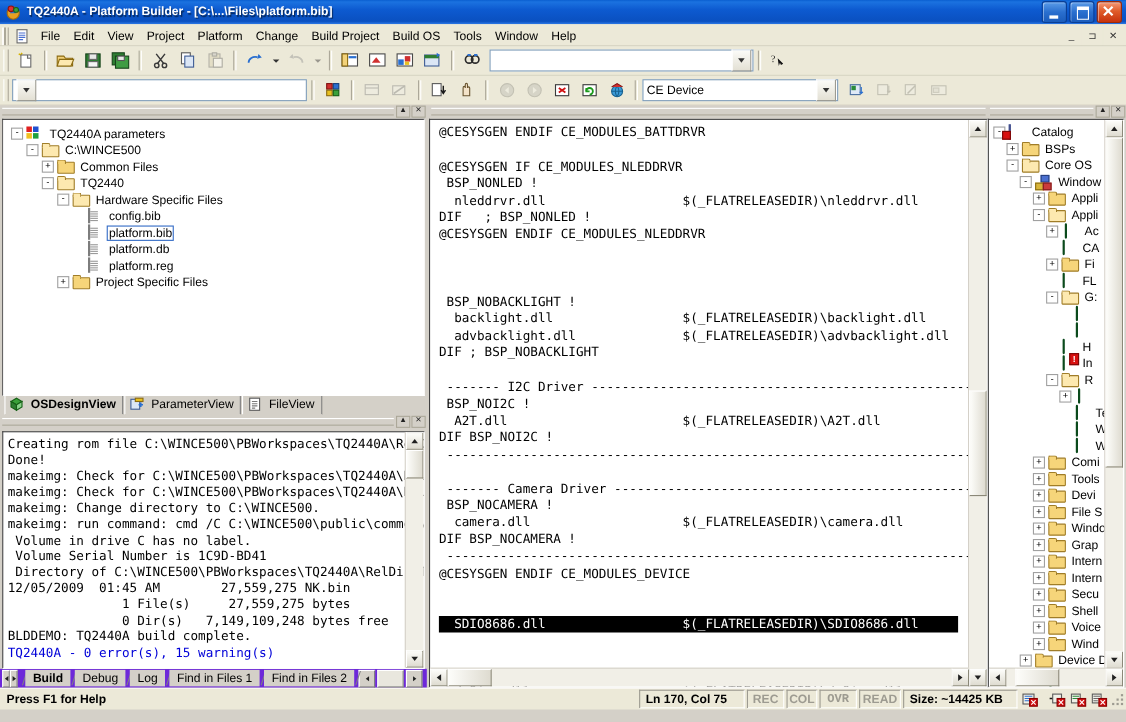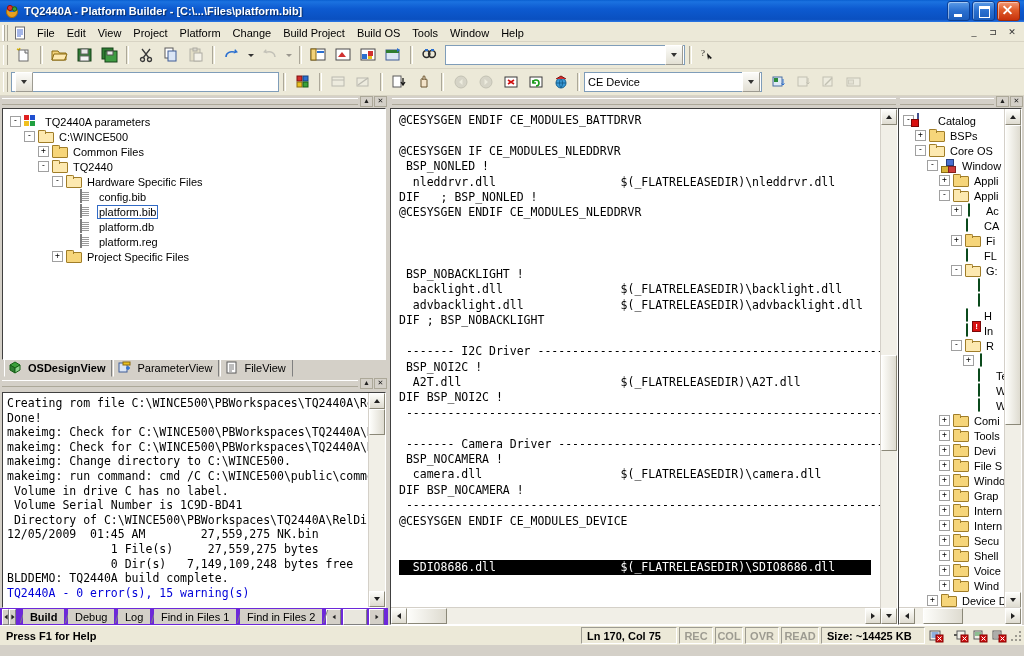--- a/index.html
+++ b/index.html
@@ -1001,21 +1001,21 @@
       </div>
     </div>
   </div>
 </div>
 
 <div id="statusbar">
   <span class="cell grow">Press F1 for Help</span>
   <span class="cell bold" style="width:96px;justify-content:flex-start;">Ln 170, Col 75</span>
   <span class="cell dim" style="width:34px;justify-content:center;">REC</span>
   <span class="cell dim" style="width:28px;justify-content:center;">COL</span>
-  <span class="cell dim" style="width:34px;justify-content:center;">OVR</span>
+  <span class="cell dim" style="width:34px;justify-content:center;font-family:Liberation Mono, monospace;">OVR</span>
   <span class="cell dim" style="width:38px;justify-content:center;">READ</span>
   <span class="cell bold" style="width:104px;justify-content:flex-start;">Size: ~14425 KB</span>
   <span class="sicon">
     <svg width="15" height="14" viewBox="0 0 15 14">
       <rect x="1" y="2" width="10" height="9" fill="#f0f0e8" stroke="#5a5a5a"></rect>
       <path d="M2.5 4h7M2.5 6h7M2.5 8h5" stroke="#2a6fd0"></path>
       <rect x="7" y="6" width="7" height="7" fill="#d01010" stroke="#800"></rect>
       <path d="M8.5 7.5l4 4M12.5 7.5l-4 4" stroke="#fff"></path>
     </svg>
   </span>

